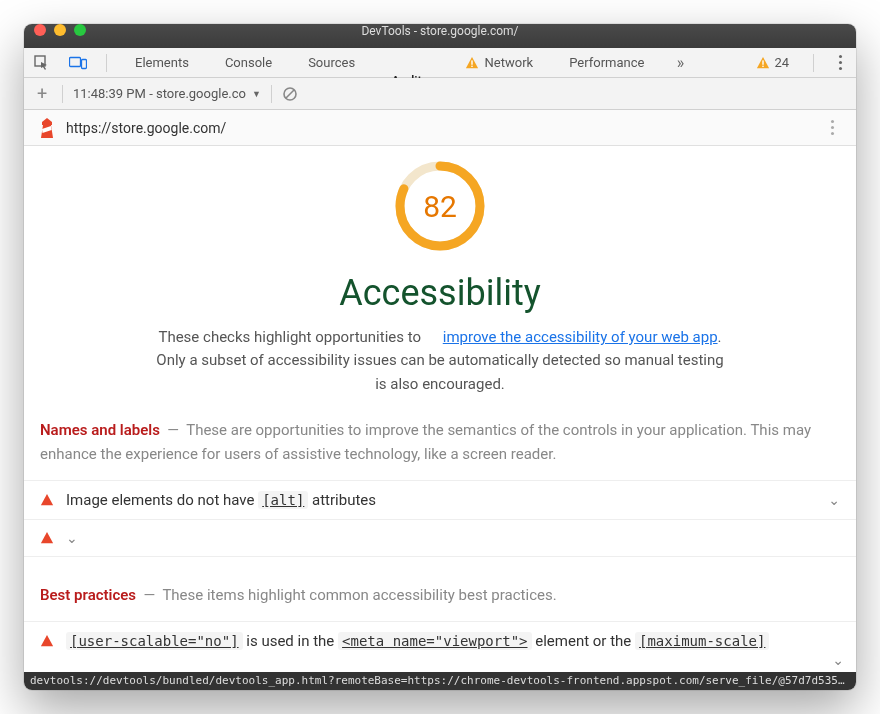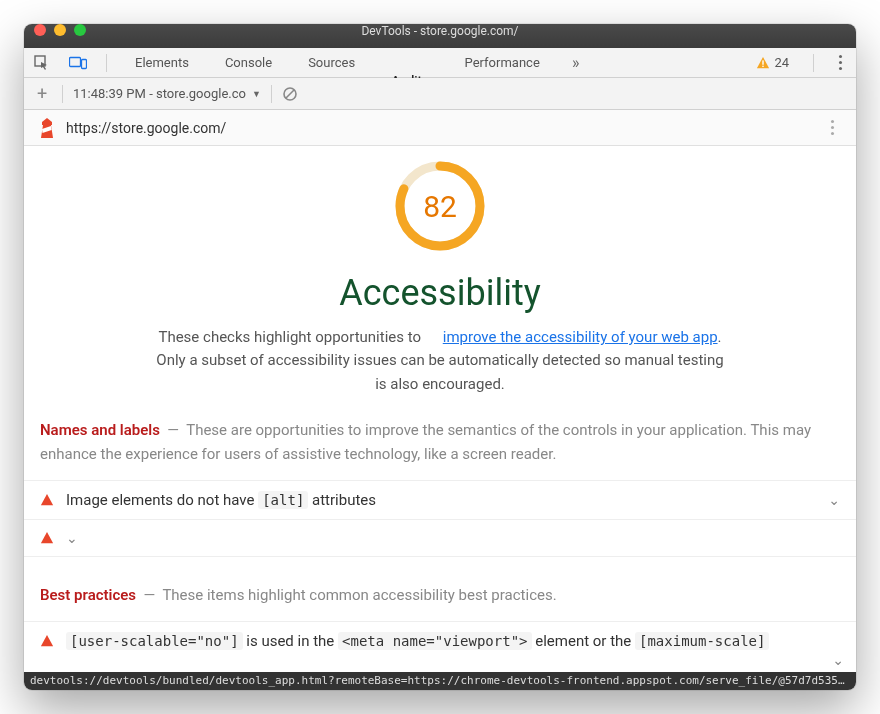--- a/index.html
+++ b/index.html
@@ -109,20 +109,21 @@
   .audit-row {
     display: flex; align-items: center;
     padding: 10px 16px; border-bottom: 1px solid #eee;
     font-size: 15px; color: #333; gap: 12px;
   }
   .audit-row .al { flex: 1; }
   .audit-row code {
     font-family: ui-monospace, Menlo, Consolas, monospace;
     background: #f4f4f4; padding: 1px 4px; border-radius: 3px;
     font-size: 14px;
+    text-decoration: underline;
   }
   .chev { color: #888; font-size: 14px; }
   .tri-warn { width: 14px; height: 14px; }
   
   .statusbar {
     position: absolute; bottom: 0; left: 0; right: 0;
     height: 18px;
     background: #333; color: #ddd;
     font-size: 11px; padding: 2px 6px;
     font-family: ui-monospace, Menlo, Consolas, monospace;
@@ -163,20 +164,28 @@
       </div>
     <div class="tab">
         <span>Console</span>
       </div>
     <div class="tab">
         <span>Sources</span>
       </div>
     <div class="tab active">
         <span>Audits</span>
       </div>
+    <div class="tab">
+      <svg class="tri-warn" viewBox="0 0 16 16">
+          <path d="M8 1 L15 14 H1 Z" fill="#f5a623"></path>
+          <rect x="7.2" y="5" width="1.6" height="5" fill="#fff"></rect>
+          <rect x="7.2" y="11" width="1.6" height="1.6" fill="#fff"></rect>
+        </svg>
+      <span>Network</span>
+    </div>
     <div class="tab">
         <span>Performance</span>
       </div>
     <div class="iconbtn" style="font-size:16px;color:#666;">»</div>
     <div class="spacer"></div>
     <div class="warnct">
       <svg class="tri-warn" viewBox="0 0 16 16">
           <path d="M8 1 L15 14 H1 Z" fill="#f5a623"></path>
           <rect x="7.2" y="5" width="1.6" height="5" fill="#fff"></rect>
           <rect x="7.2" y="11" width="1.6" height="1.6" fill="#fff"></rect>

